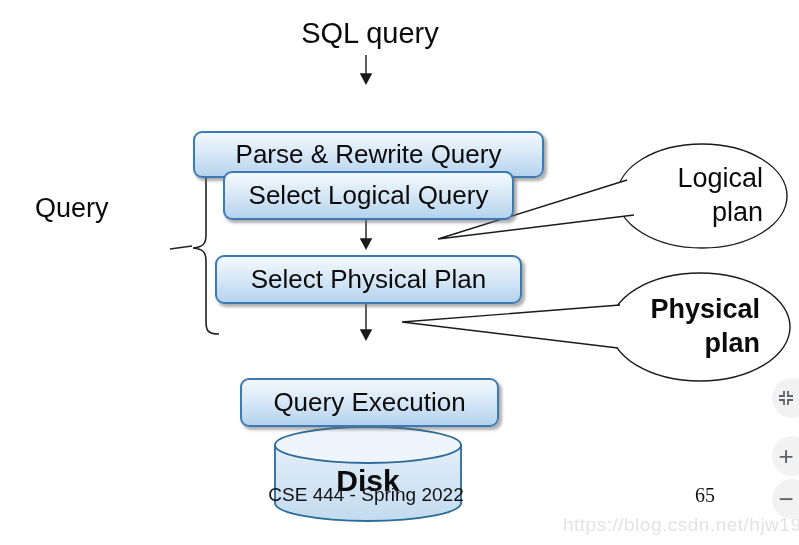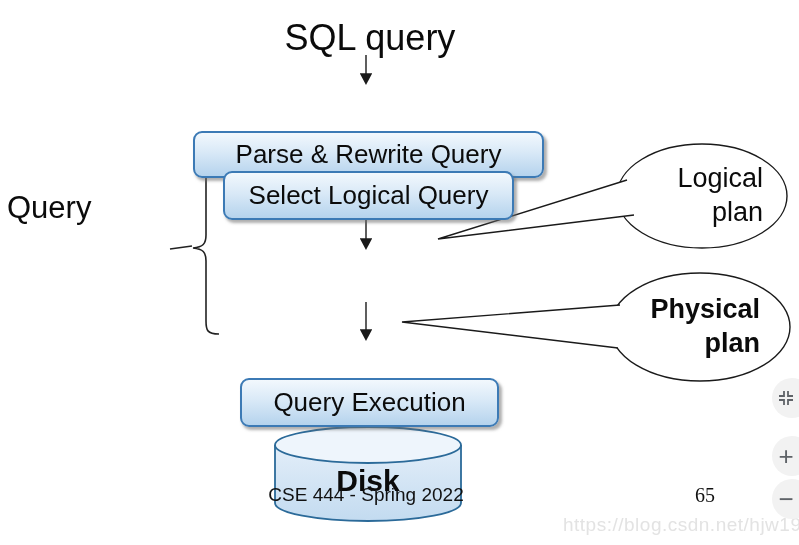--- a/index.html
+++ b/index.html
@@ -6,37 +6,37 @@
   body{
     width:799px;height:545px;overflow:hidden;background:#ffffff;
     font-family:"Liberation Sans", sans-serif;position:relative;
   }
   .stage{position:absolute;inset:0;}
   svg.shapes{position:absolute;left:0;top:0;z-index:1;}
 
   
   .slide-title{
     position:absolute;left:270px;top:17px;width:200px;text-align:center;
-    font-size:36px;color:#0b0b0b;z-index:3;white-space:nowrap;
+    font-size:29px;color:#0b0b0b;z-index:3;white-space:nowrap;
   }
   .flow-box{
     position:absolute;z-index:2;display:flex;align-items:center;justify-content:center;
     border:2px solid #3c7ab5;border-radius:9px;
     background:linear-gradient(180deg,#f2f8fd 0%,#d9e9f7 45%,#b5d3ed 100%);
     box-shadow:2.5px 3px 3px rgba(110,110,110,0.55);
     font-size:26px;color:#0b0b0b;white-space:nowrap;
   }
   #box-parse    {left:193px;top:91px;width:347px;height:43px;margin-top:40px;}
   #box-logical  {left:223px;top:171px;width:287px;height:45px;}
   #box-physical {left:215px;top:255px;width:303px;height:45px;}
   #box-exec     {left:240px;top:346px;width:255px;height:45px;margin-top:32px;}
 
   .brace-label{
-    position:absolute;left:7px;top:193px;z-index:2;
-    font-size:31px;line-height:30px;color:#0b0b0b;
+    position:absolute;left:35px;top:193px;z-index:2;
+    font-size:27px;line-height:30px;color:#0b0b0b;
   }
   .callout-text{
     position:absolute;z-index:3;text-align:right;
     font-size:27px;line-height:34px;color:#0b0b0b;
   }
   #callout-logical-text {left:648px;top:161px;width:115px;}
   #callout-physical-text{left:640px;top:292px;width:120px;font-weight:bold;}
 
   .disk-label{
     position:absolute;left:308px;top:464px;width:120px;z-index:2;
@@ -116,20 +116,23 @@
   </svg>
 
   <div class="slide-title">SQL query</div>
 
   <div class="flow-box" id="box-parse">
     <span>Parse &amp; Rewrite Query</span>
   </div>
   <div class="flow-box" id="box-logical">
     <span>Select Logical Query</span>
   </div>
+  <div class="flow-box" id="box-physical">
+    <span>Select Physical Plan</span>
+  </div>
   <div class="flow-box" id="box-exec">
     <span>Query Execution</span>
   </div>
 
   <div class="brace-label">
     <div>Query</div>
   </div>
 
   <div class="callout-text" id="callout-logical-text">
     <div>Logical</div>

